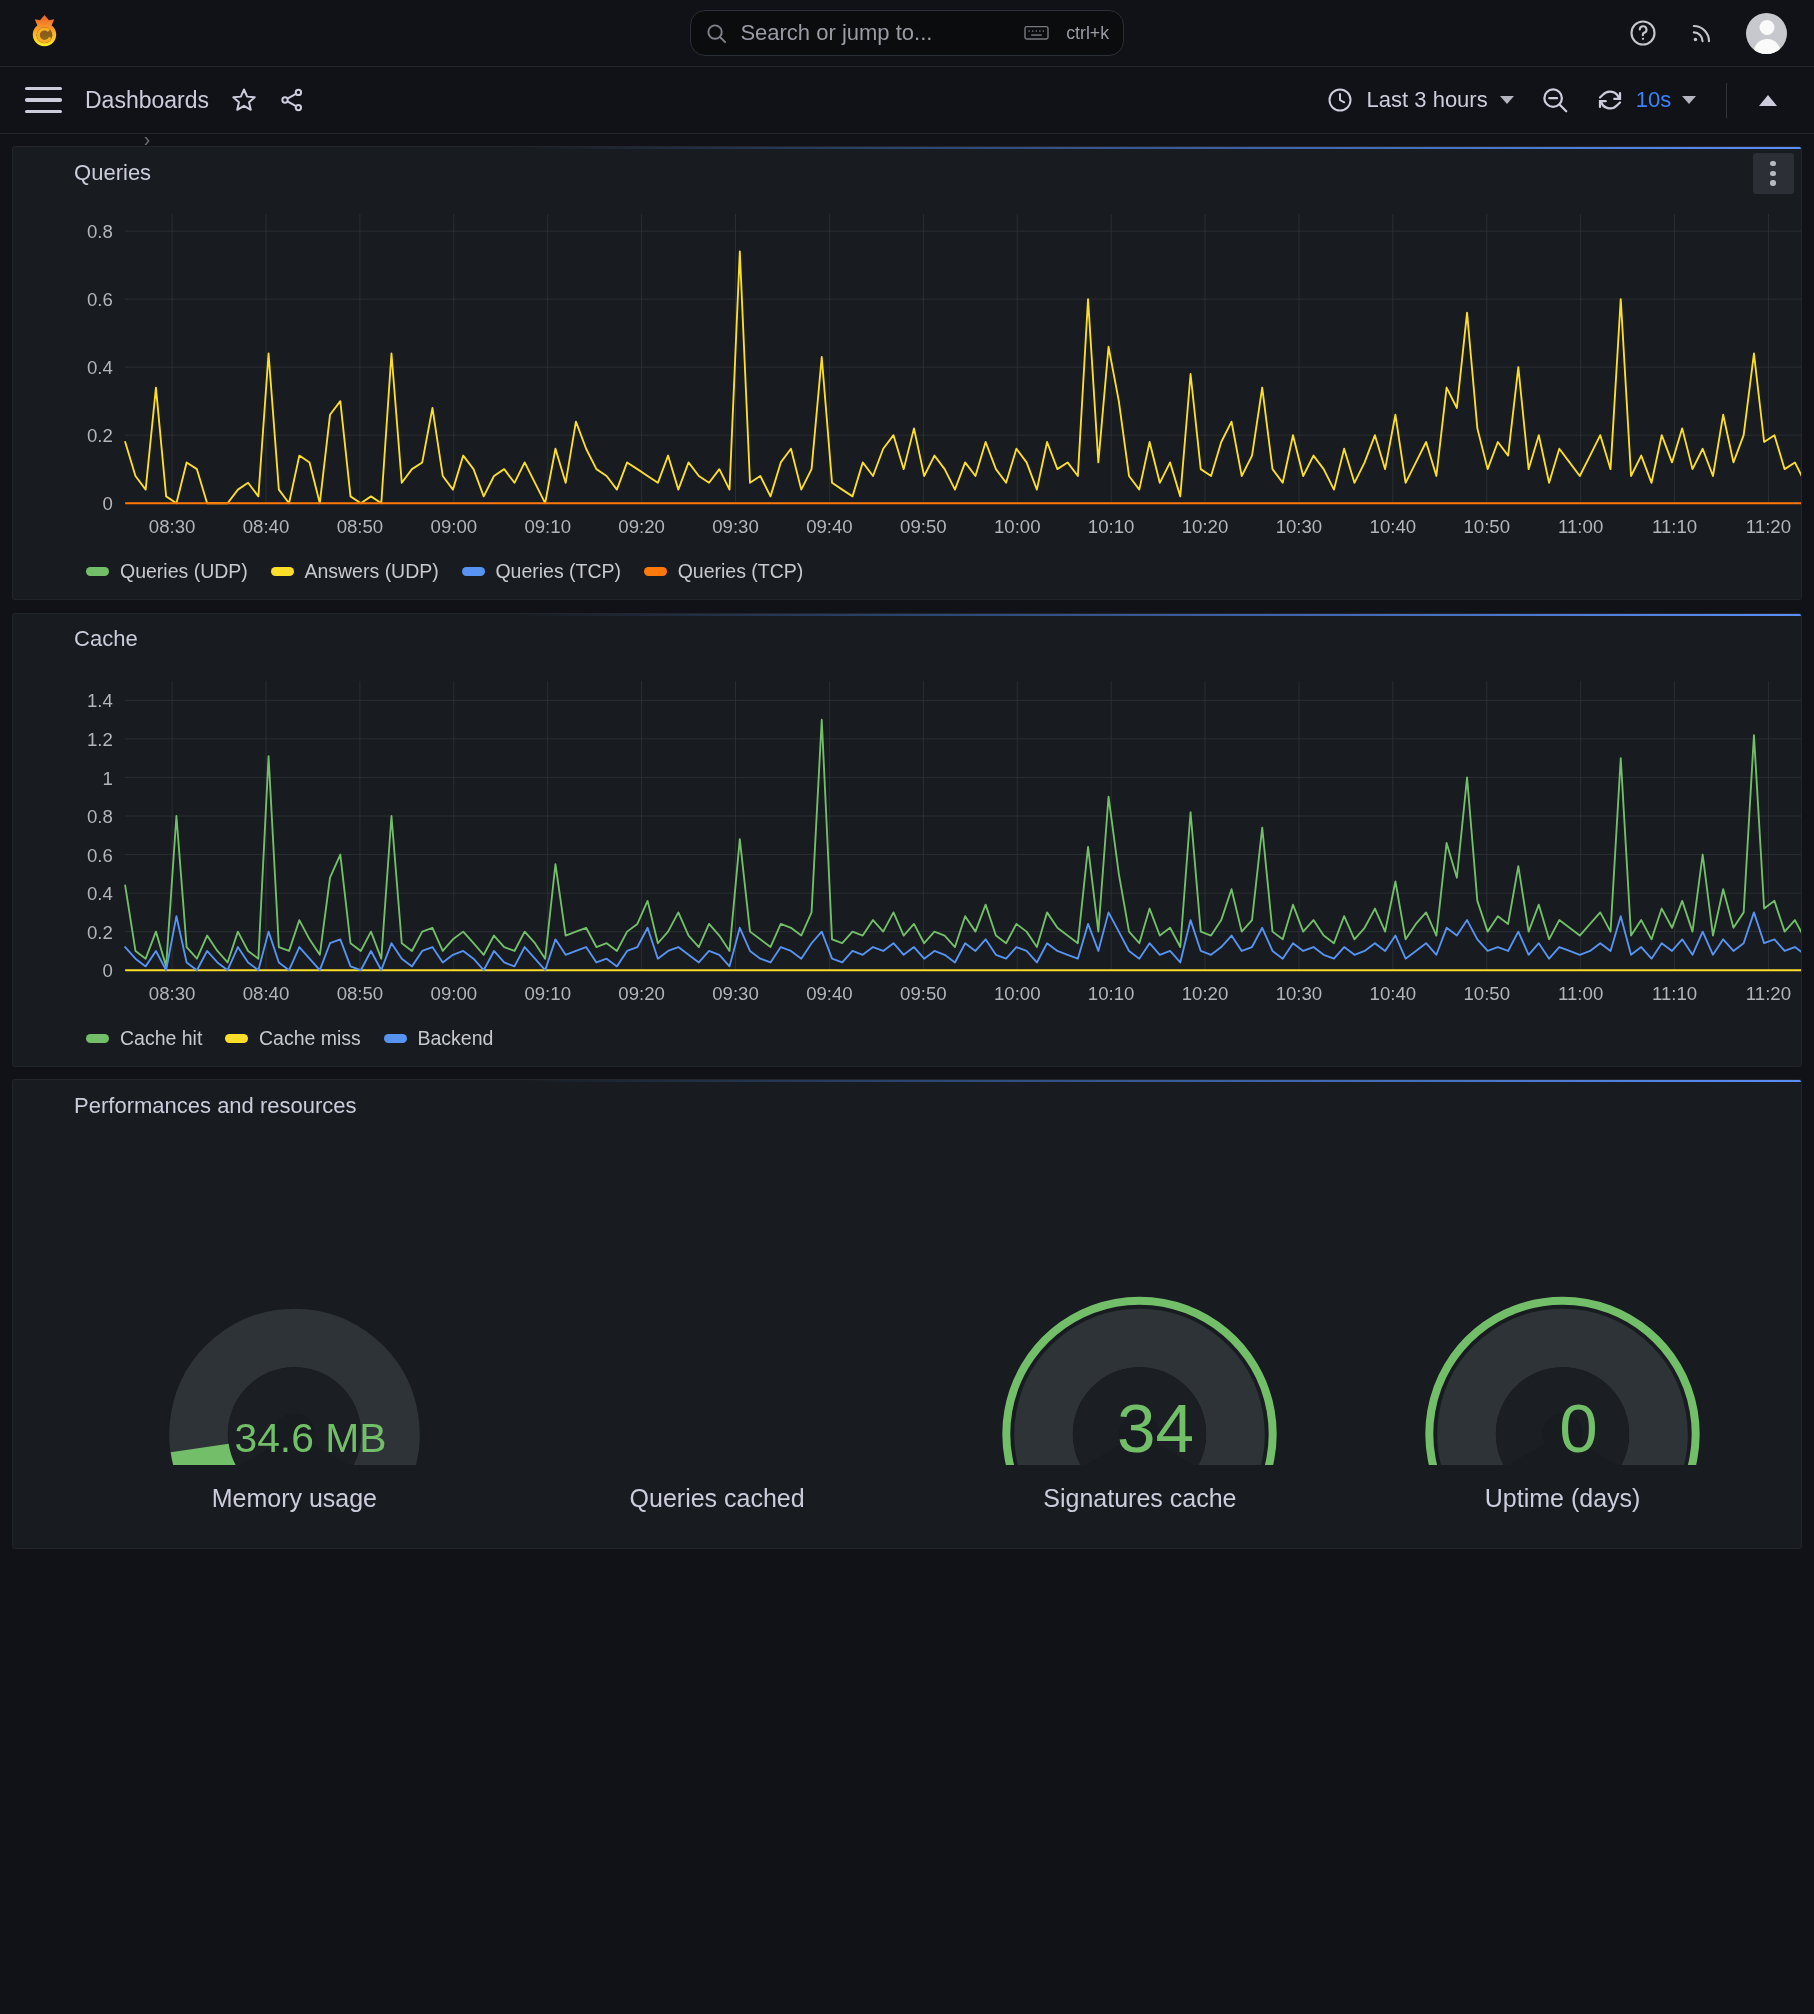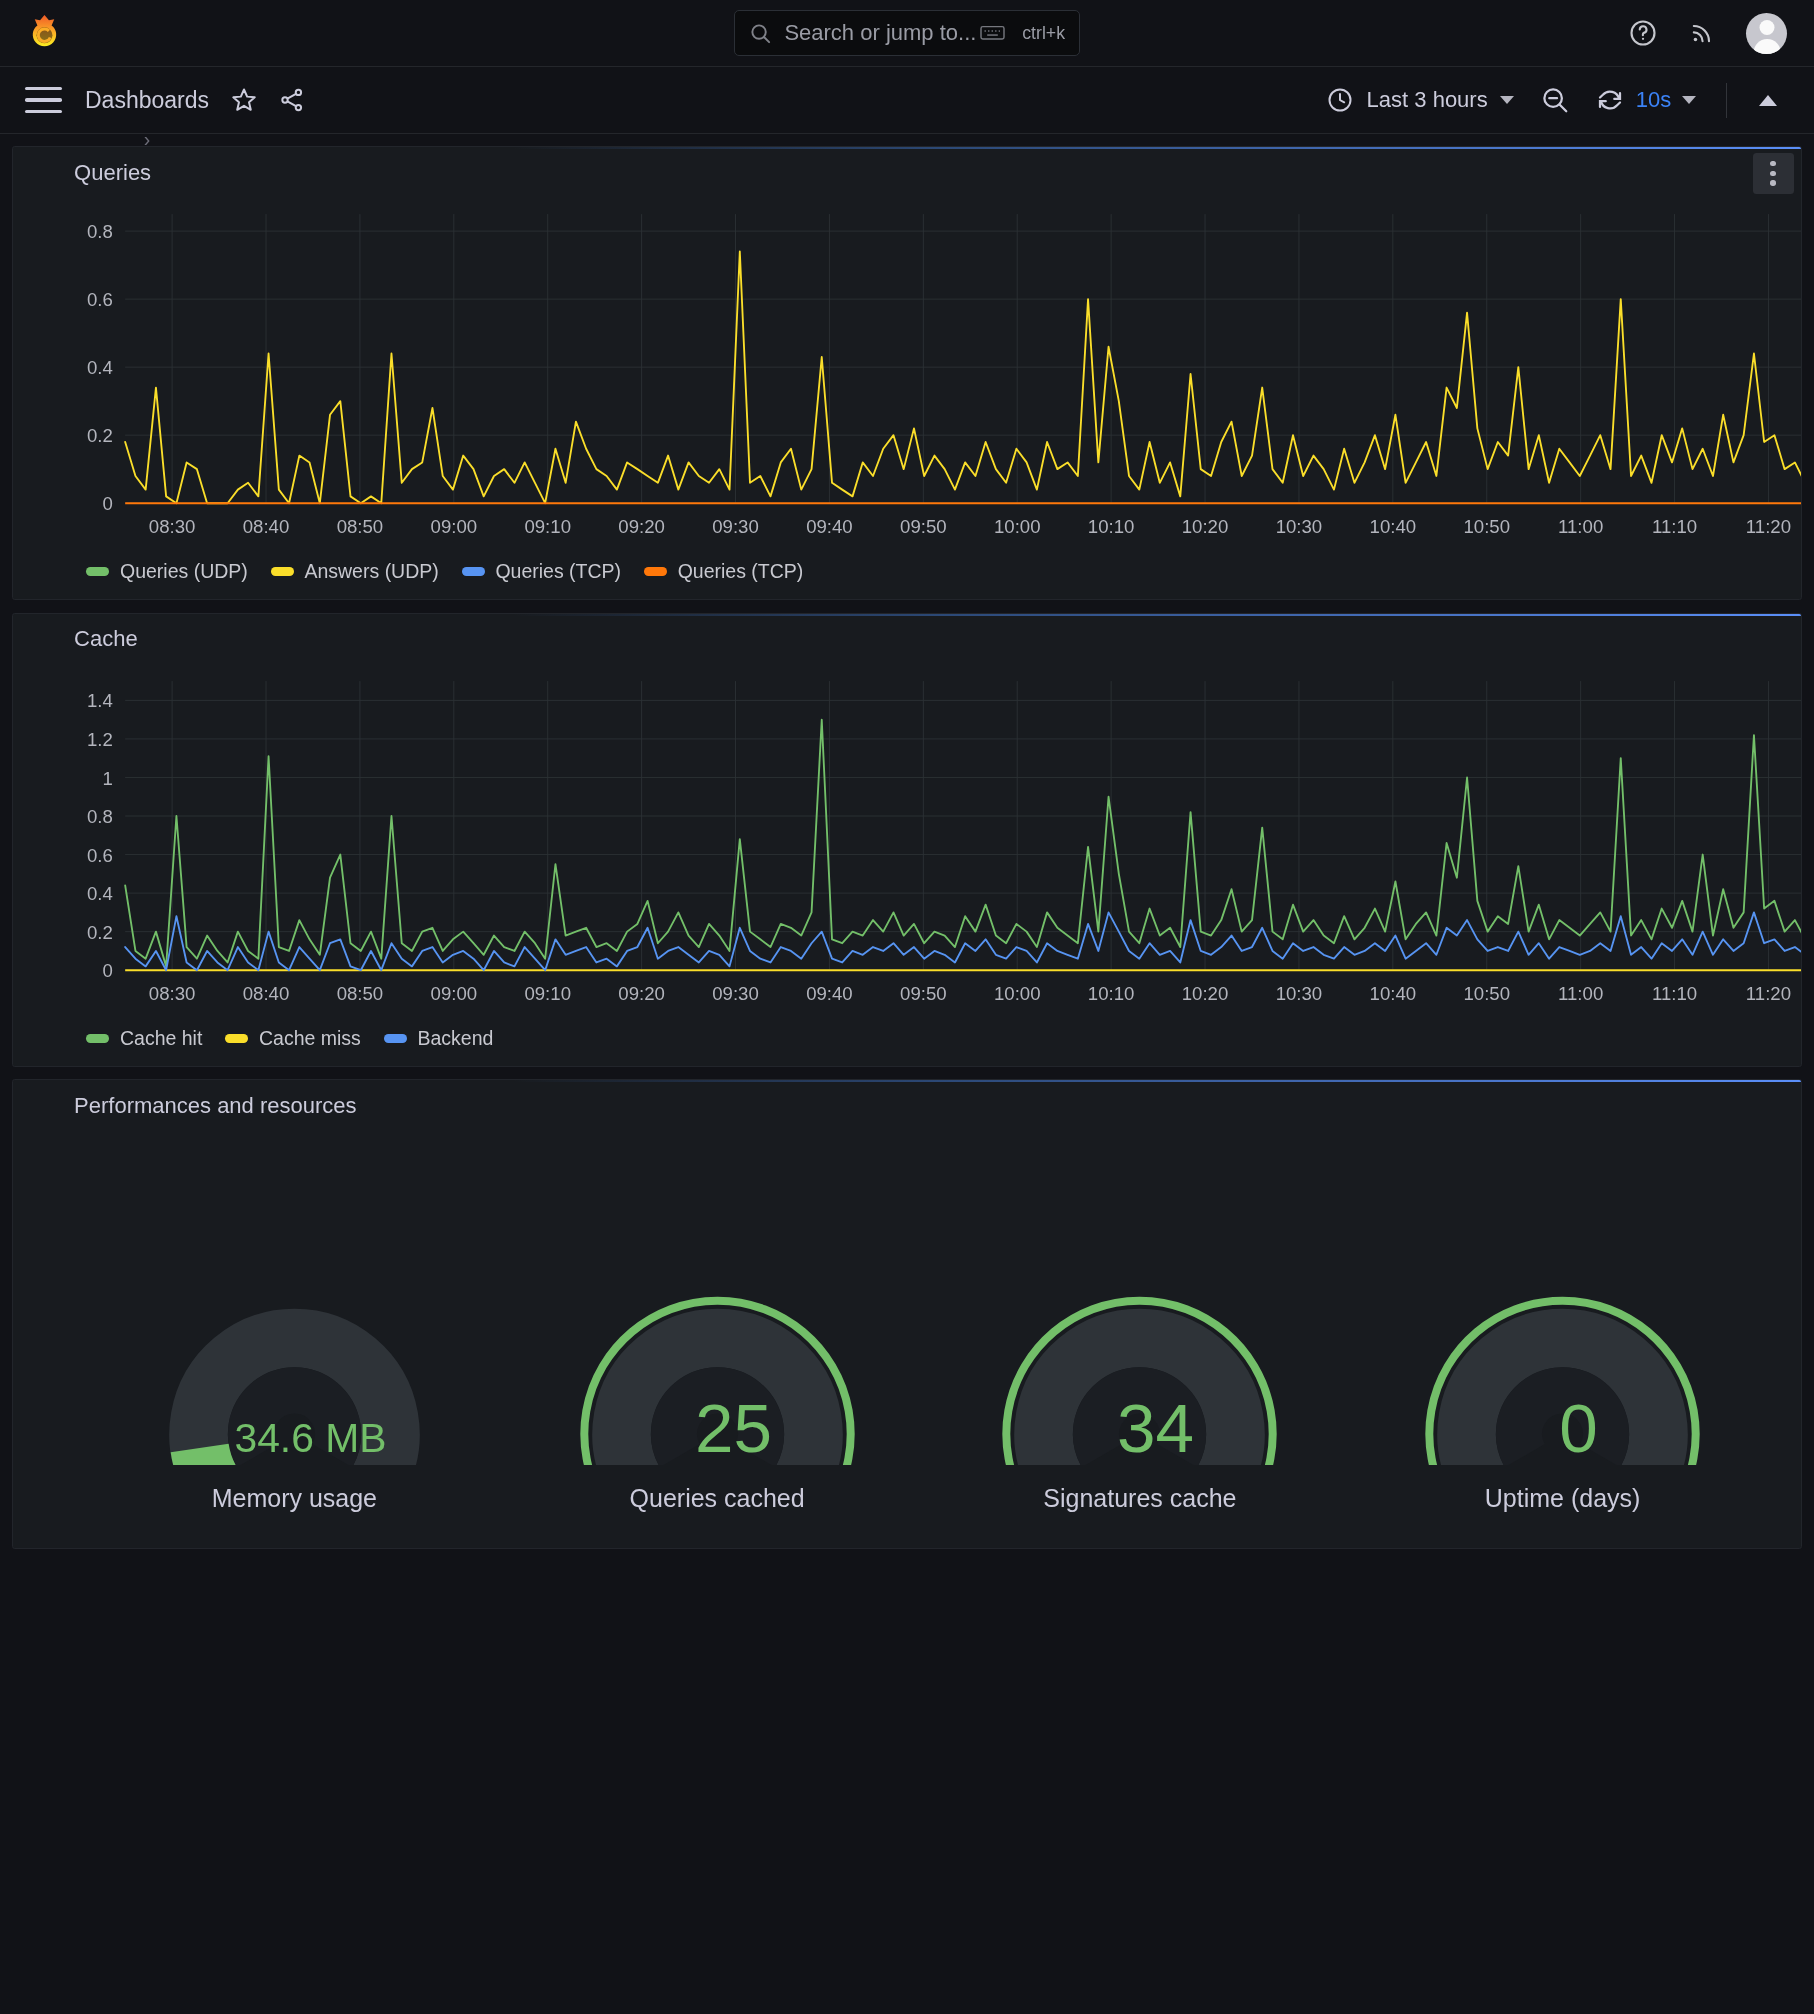--- a/index.html
+++ b/index.html
@@ -15,24 +15,24 @@
   .topnav {
     height: 67px; width: 100%;
     background: #111217;
     border-bottom: 0.9px solid #24262b;
     display: flex; align-items: center;
     position: relative;
   }
   .grafana-logo { margin-left: 25px; width: 39px; height: 39px; }
   .search-wrap {
     position: absolute; left: 50%; transform: translateX(-50%);
-    width: 346px; height: 46px;
+    width: 434px; height: 46px;
     background: #0b0c0e;
     border: 0.9px solid #2b2f36;
-    border-radius: 5px;
+    border-radius: 15px;
     display: flex; align-items: center; padding: 0 14px;
     cursor: pointer;
   }
   .search-icon { flex: 0 0 auto; margin-right: 12.4px; opacity: .82; }
   .search-ph { font-size: 22px; color: #9a9ca5; flex: 1 1 auto; white-space: nowrap; }
   .kbd-group { display: flex; align-items: center; gap: 17px; }
   .kbd-icon { opacity: .75; }
   .kbd-text { font-size: 17.7px; color: #9a9ca5; }
   .topnav-right {
     margin-left: auto; display: flex; align-items: center;
@@ -432,29 +432,20 @@
             <svg width="293" height="222" viewBox="0 0 330 250">
               <path d="M 71.47 269.00 A 108 108 0 1 1 258.53 269.00" fill="none" stroke="#2e3338" stroke-width="66" stroke-linecap="butt"></path>
               <path d="M 122.56 239.50 A 49 49 0 1 1 207.44 239.50" fill="none" stroke="#1b1e23" stroke-width="52" stroke-linecap="butt"></path>
               <path d="M 71.47 269.00 A 108 108 0 0 1 58.16 230.78" fill="none" stroke="#73bf69" stroke-width="66" stroke-linecap="butt"></path>
               <text x="183" y="235" text-anchor="middle" font-size="46" fill="#73bf69" class="gauge-value-text">34.6 MB</text>
             </svg>
           </div>
           <div class="gauge-label">Memory usage</div>
         </div>
         <div class="gauge-cell">
-          <div class="gauge-svg-wrap">
-            <svg width="293" height="222" viewBox="0 0 330 250">
-              <path d="M 35.10 290.00 A 150 150 0 1 1 294.90 290.00" fill="none" stroke="#73bf69" stroke-width="9" stroke-linecap="round"></path>
-              <path d="M 71.47 269.00 A 108 108 0 1 1 258.53 269.00" fill="none" stroke="#2e3338" stroke-width="66" stroke-linecap="butt"></path>
-              <path d="M 122.56 239.50 A 49 49 0 1 1 207.44 239.50" fill="none" stroke="#1b1e23" stroke-width="52" stroke-linecap="butt"></path>
-              <path d="M 71.47 269.00 A 108 108 0 0 1 65.44 256.85" fill="none" stroke="#73bf69" stroke-width="6" stroke-linecap="round"></path>
-              <text x="183" y="235" text-anchor="middle" font-size="78" fill="#73bf69" class="gauge-value-text">25</text>
-            </svg>
-          </div>
           <div class="gauge-label">Queries cached</div>
         </div>
         <div class="gauge-cell">
           <div class="gauge-svg-wrap">
             <svg width="293" height="222" viewBox="0 0 330 250">
               <path d="M 35.10 290.00 A 150 150 0 1 1 294.90 290.00" fill="none" stroke="#73bf69" stroke-width="9" stroke-linecap="round"></path>
               <path d="M 71.47 269.00 A 108 108 0 1 1 258.53 269.00" fill="none" stroke="#2e3338" stroke-width="66" stroke-linecap="butt"></path>
               <path d="M 122.56 239.50 A 49 49 0 1 1 207.44 239.50" fill="none" stroke="#1b1e23" stroke-width="52" stroke-linecap="butt"></path>
               <path d="M 71.47 269.00 A 108 108 0 0 1 65.44 256.85" fill="none" stroke="#73bf69" stroke-width="6" stroke-linecap="round"></path>
               <text x="183" y="235" text-anchor="middle" font-size="78" fill="#73bf69" class="gauge-value-text">34</text>

